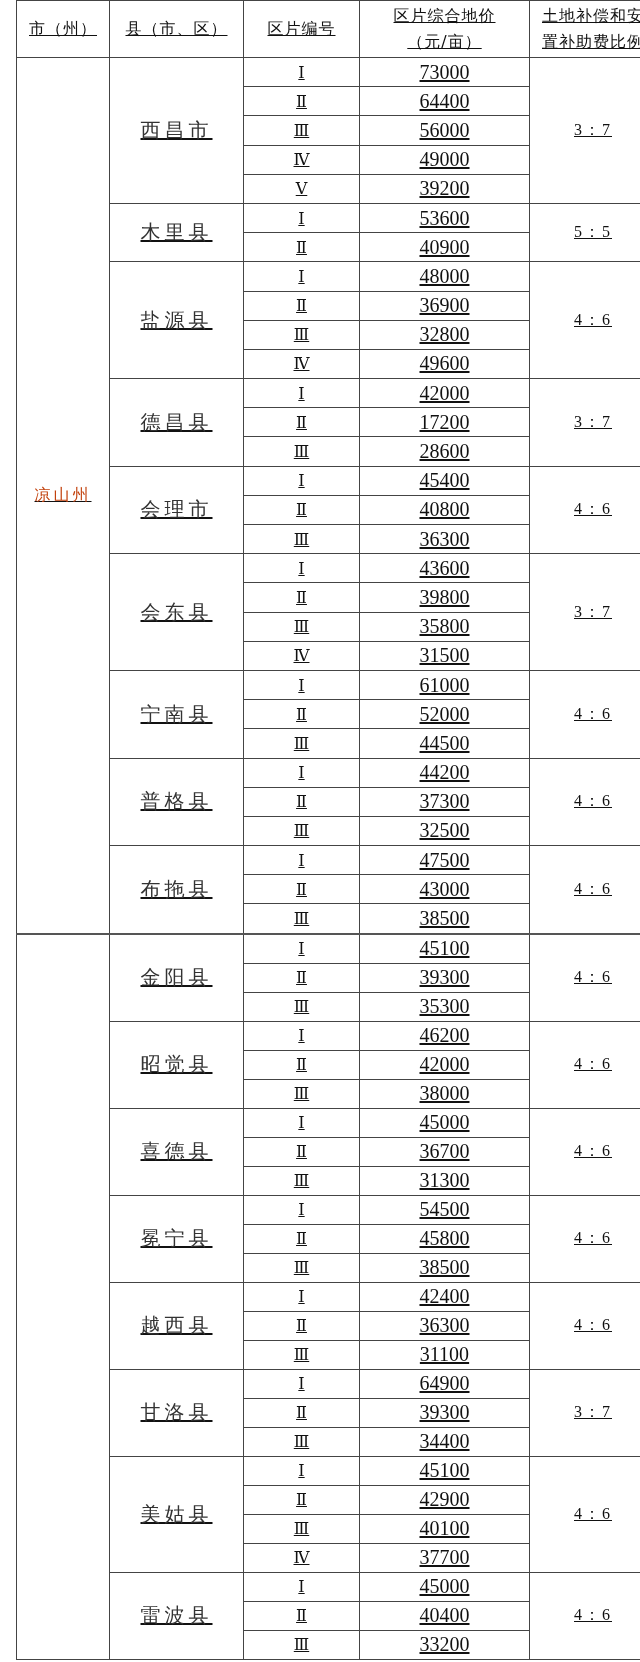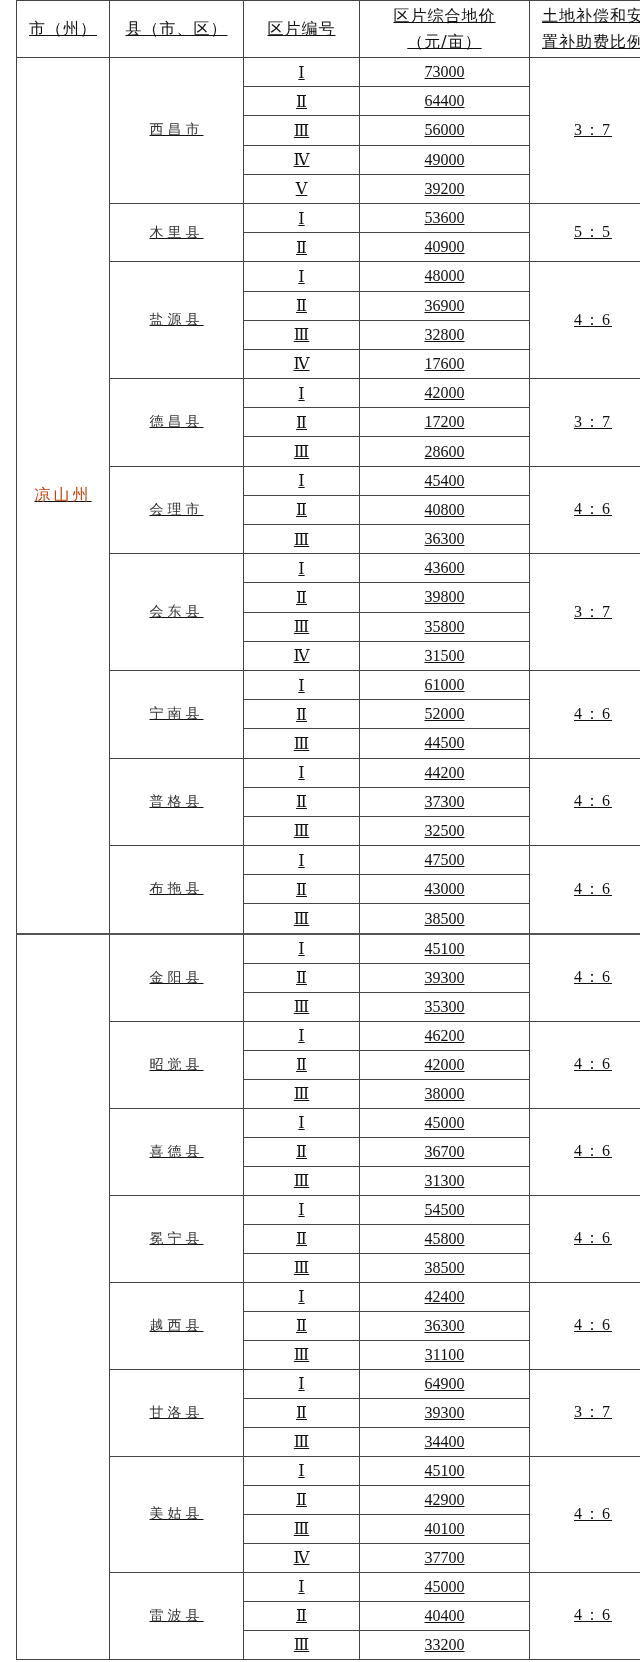--- a/index.html
+++ b/index.html
@@ -4,23 +4,23 @@
   <style>
     html, body { margin: 0; padding: 0; background: #ffffff; }
     body { width: 640px; height: 1662px; overflow: hidden; font-family: "DejaVu Serif", "Liberation Serif", serif; color: #111; }
     table.main { border-collapse: collapse; table-layout: fixed; width: 640px; position: absolute; top: 0; left: 16px; text-decoration: underline; }
     table.main td, table.main th { border: 1px solid #444; text-align: center; vertical-align: middle; padding: 0; font-weight: normal; }
     col.c1 { width: 93px; } col.c2 { width: 134px; } col.c3 { width: 116px; } col.c4 { width: 170px; } col.c5 { width: 127px; }
     th { height: 56px; font-family: "DejaVu Sans", "Liberation Sans", sans-serif; font-size: 16px; line-height: 26px; letter-spacing: 1px; }
     tr.seg1 td { height: 28.2px; }
     tr.seg2 td { height: 28.0px; }
     td.city { font-size: 16px; letter-spacing: 3px; font-family: "DejaVu Sans", "Liberation Sans", sans-serif; color: #c2410c; vertical-align: middle; }
-    td.county { font-size: 14px; letter-spacing: 4px; font-family: "DejaVu Sans", "Liberation Sans", sans-serif; color: #333; }
+    td.county { font-size: 20px; letter-spacing: 4px; font-family: "DejaVu Sans", "Liberation Sans", sans-serif; color: #333; }
     td.zone { font-size: 16px; font-family: "Liberation Serif", "DejaVu Serif", serif; }
-    td.price { font-size: 16px; font-family: "Liberation Serif", "DejaVu Serif", serif; }
+    td.price { font-size: 20px; font-family: "Liberation Serif", "DejaVu Serif", serif; }
     td.ratio { font-size: 16px; font-family: "Liberation Serif", "DejaVu Serif", serif; letter-spacing: 2px; }
     tr.break td { border-top: 2px solid #555; }
   </style>
 </head>
 <body>
 
 <table class="main">
   <colgroup>
     <col class="c1">
       <col class="c2">
@@ -80,21 +80,21 @@
       <tr class="seg1">
         <td class="zone">Ⅱ</td>
         <td class="price">36900</td>
       </tr>
       <tr class="seg1">
         <td class="zone">Ⅲ</td>
         <td class="price">32800</td>
       </tr>
       <tr class="seg1">
         <td class="zone">Ⅳ</td>
-        <td class="price">17600</td>
+        <td class="price">49600</td>
       </tr>
       <tr class="seg1">
         <td class="county" rowspan="3">德昌县</td>
         <td class="zone">Ⅰ</td>
         <td class="price">42000</td>
         <td class="ratio" rowspan="3">3：7</td>
       </tr>
       <tr class="seg1">
         <td class="zone">Ⅱ</td>
         <td class="price">17200</td>

